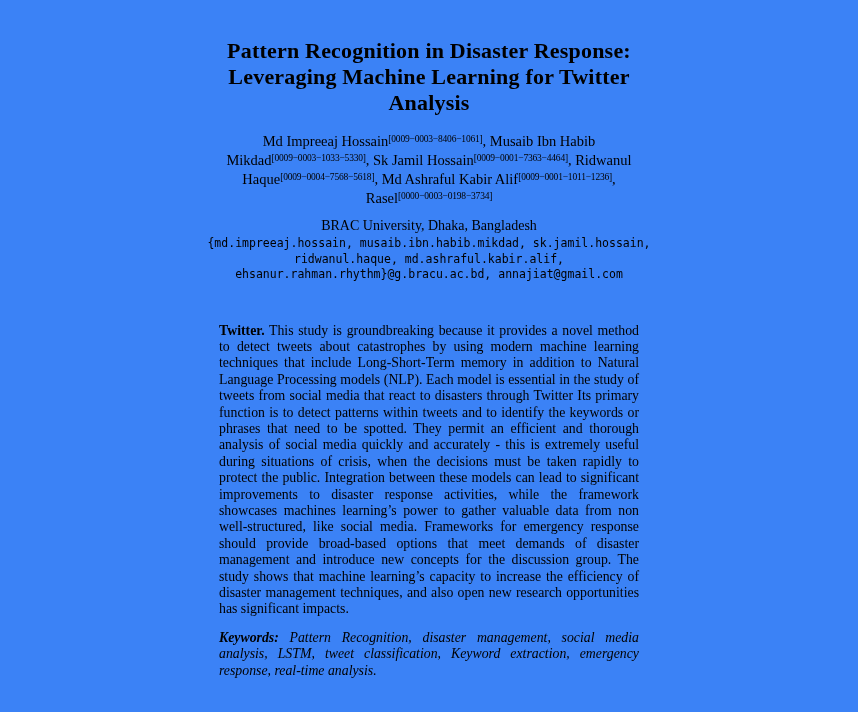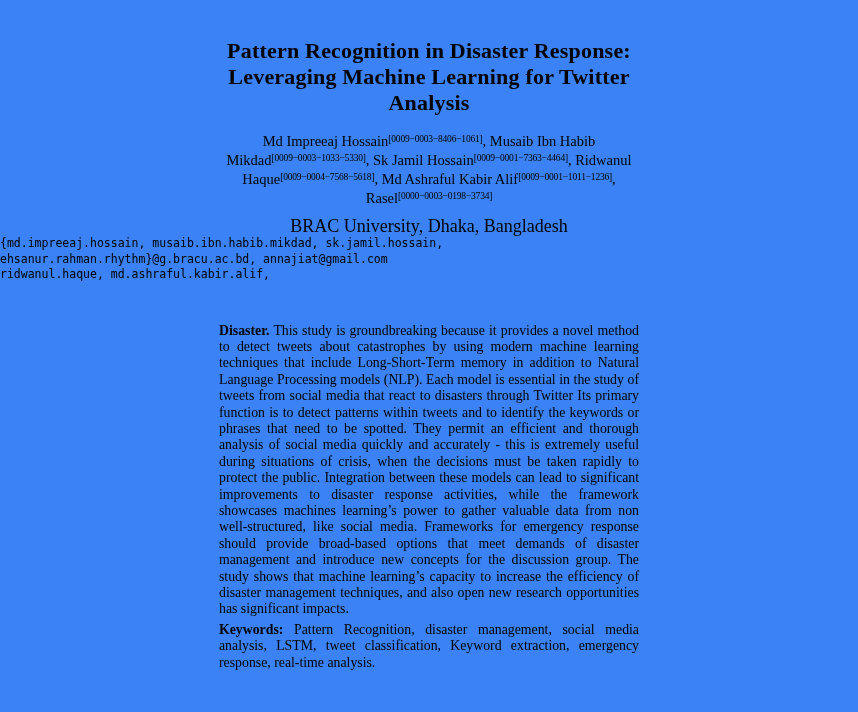--- a/index.html
+++ b/index.html
@@ -34,45 +34,46 @@
   }
   .authors sup {
     font-size: 9.5px;
     line-height: 0;
     vertical-align: 4px;
     letter-spacing: -0.2px;
   }
   .affiliation {
     margin: 10px auto 0 auto;
     text-align: center;
-    font-size: 18px;
+    font-size: 14px;
     line-height: 16px;
   }
   .emails {
     margin: 2px auto 0 auto;
-    text-align: left;
+    text-align: center;
     font-family: "DejaVu Sans Mono", monospace;
     font-size: 11.5px;
     line-height: 15.5px;
   }
   .abstract {
     width: 420px;
     margin: 40px auto 0 auto;
     text-align: justify;
     font-size: 13.8px;
     line-height: 16.4px;
     hyphens: auto;
   }
   .keywords {
     width: 420px;
-    margin: 4px auto 0 auto;
+    margin: 12px auto 0 auto;
     text-align: justify;
     font-size: 13.8px;
     line-height: 16.4px;
     hyphens: auto;
+    font-style: italic;
   }
   .runin-label {
     font-weight: bold;
   }
 </style>
 </head>
 <body>
 
 <div class="page">
 
@@ -86,26 +87,26 @@
       <div><span>Md Impreeaj Hossain</span><sup>[0009−0003−8406−1061]</sup><span>, Musaib Ibn Habib</span></div>
       <div><span>Mikdad</span><sup>[0009−0003−1033−5330]</sup><span>, Sk Jamil Hossain</span><sup>[0009−0001−7363−4464]</sup><span>, Ridwanul</span></div>
       <div><span>Haque</span><sup>[0009−0004−7568−5618]</sup><span>, Md Ashraful Kabir Alif</span><sup>[0009−0001−1011−1236]</sup><span>,</span></div>
       <div><span>Rasel</span><sup>[0000−0003−0198−3734]</sup></div>
     </div>
 
   <div class="affiliation">BRAC University, Dhaka, Bangladesh</div>
 
   <div class="emails">
     <div>{md.impreeaj.hossain, musaib.ibn.habib.mikdad, sk.jamil.hossain,</div>
+    <div>ridwanul.haque, md.ashraful.kabir.alif,</div>
     <div>ehsanur.rahman.rhythm}@g.bracu.ac.bd, annajiat@gmail.com</div>
-    <div>ridwanul.haque, md.ashraful.kabir.alif,</div>
   </div>
 
   <div class="abstract">
-    <span class="runin-label">Disaster.</span>
+    <span class="runin-label">Twitter.</span>
     <span>This study is groundbreaking because it provides a novel method to detect tweets about catastrophes by using modern machine learning techniques that include Long-Short-Term memory in addition to Natural Language Processing models (NLP). Each model is essential in the study of tweets from social media that react to disasters through Twitter Its primary function is to detect patterns within tweets and to identify the keywords or phrases that need to be spotted. They permit an efficient and thorough analysis of social media quickly and accurately - this is extremely useful during situations of crisis, when the decisions must be taken rapidly to protect the public. Integration between these models can lead to significant improvements to disaster response activities, while the framework showcases machines learning’s power to gather valuable data from non well-structured, like social media. Frameworks for emergency response should provide broad-based options that meet demands of disaster management and introduce new concepts for the discussion group. The study shows that machine learning’s capacity to increase the efficiency of disaster management techniques, and also open new research opportunities has significant impacts.</span>
   </div>
 
   <div class="keywords">
     <span class="runin-label">Keywords:</span>
     <span>Pattern Recognition, disaster management, social media analysis, LSTM, tweet classification, Keyword extraction, emergency response, real-time analysis.</span>
   </div>
 
 </div>
 

